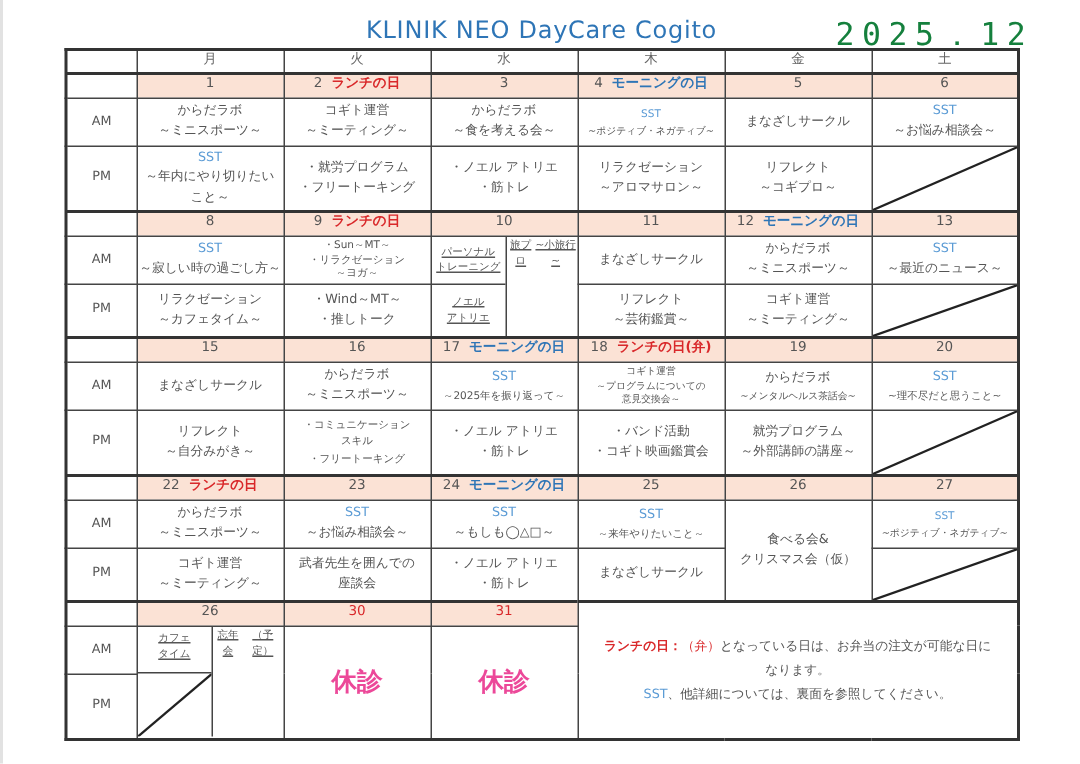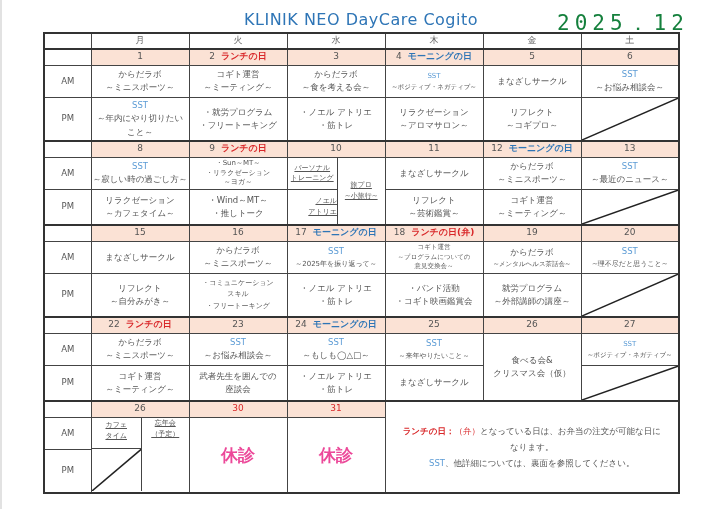--- a/index.html
+++ b/index.html
@@ -149,26 +149,26 @@
           <div class="small" style="line-height:1.4">・リラクゼーション</div>
           <div class="small" style="line-height:1.4">～ヨガ～</div>
         </td>
     <td rowspan="2" style="padding:0">
       <div class="inner">
         <div style="width:51%; border-right:1px solid #444; display:flex; flex-direction:column;">
           <div style="height:31px; border-bottom:1px solid #444; display:flex; flex-direction:column; justify-content:center;" class="small">
                 <div>パーソナル</div>
                 <div>トレーニング</div>
               </div>
-          <div style="flex:1; display:flex; flex-direction:column; justify-content:center;align-items:flex-end;" class="small">
+          <div style="flex:1; display:flex; flex-direction:column; justify-content:center;" class="small">
                 <div>ノエル</div>
                 <div>アトリエ</div>
               </div>
         </div>
-        <div style="flex:1; display:flex; flex-direction:column; justify-content:center;" class="small">
+        <div style="flex:1; display:flex; flex-direction:row; justify-content:center;" class="small">
               <div>旅プロ</div>
               <div>~小旅行~</div>
             </div>
       </div>
     </td>
     <td>
           <div>まなざしサークル</div>
         </td>
     <td>
           <div>からだラボ</div>
@@ -351,21 +351,21 @@
           <div style="height:31px; border-bottom:1px solid #444; display:flex; flex-direction:column; justify-content:flex-start; padding-top:2px; box-sizing:border-box;" class="small">
                 <div>カフェ</div>
                 <div>タイム</div>
               </div>
           <div class="slash" style="flex:1">
                 <svg viewBox="0 0 100 100" preserveAspectRatio="none">
                   <line x1="0" y1="100" x2="100" y2="0" stroke="#222" stroke-width="1.5" vector-effect="non-scaling-stroke"></line>
                 </svg>
               </div>
         </div>
-        <div style="flex:1; display:flex; flex-direction:column; " class="small">
+        <div style="flex:1; display:flex; flex-direction:row; " class="small">
               <div>忘年会</div>
               <div>（予定）</div>
             </div>
       </div>
     </td>
     <td rowspan="2"><span class="closed">休診</span></td>
     <td rowspan="2"><span class="closed">休診</span></td>
   </tr>
   <tr class="pm">
     <td class="lbl">PM</td>

